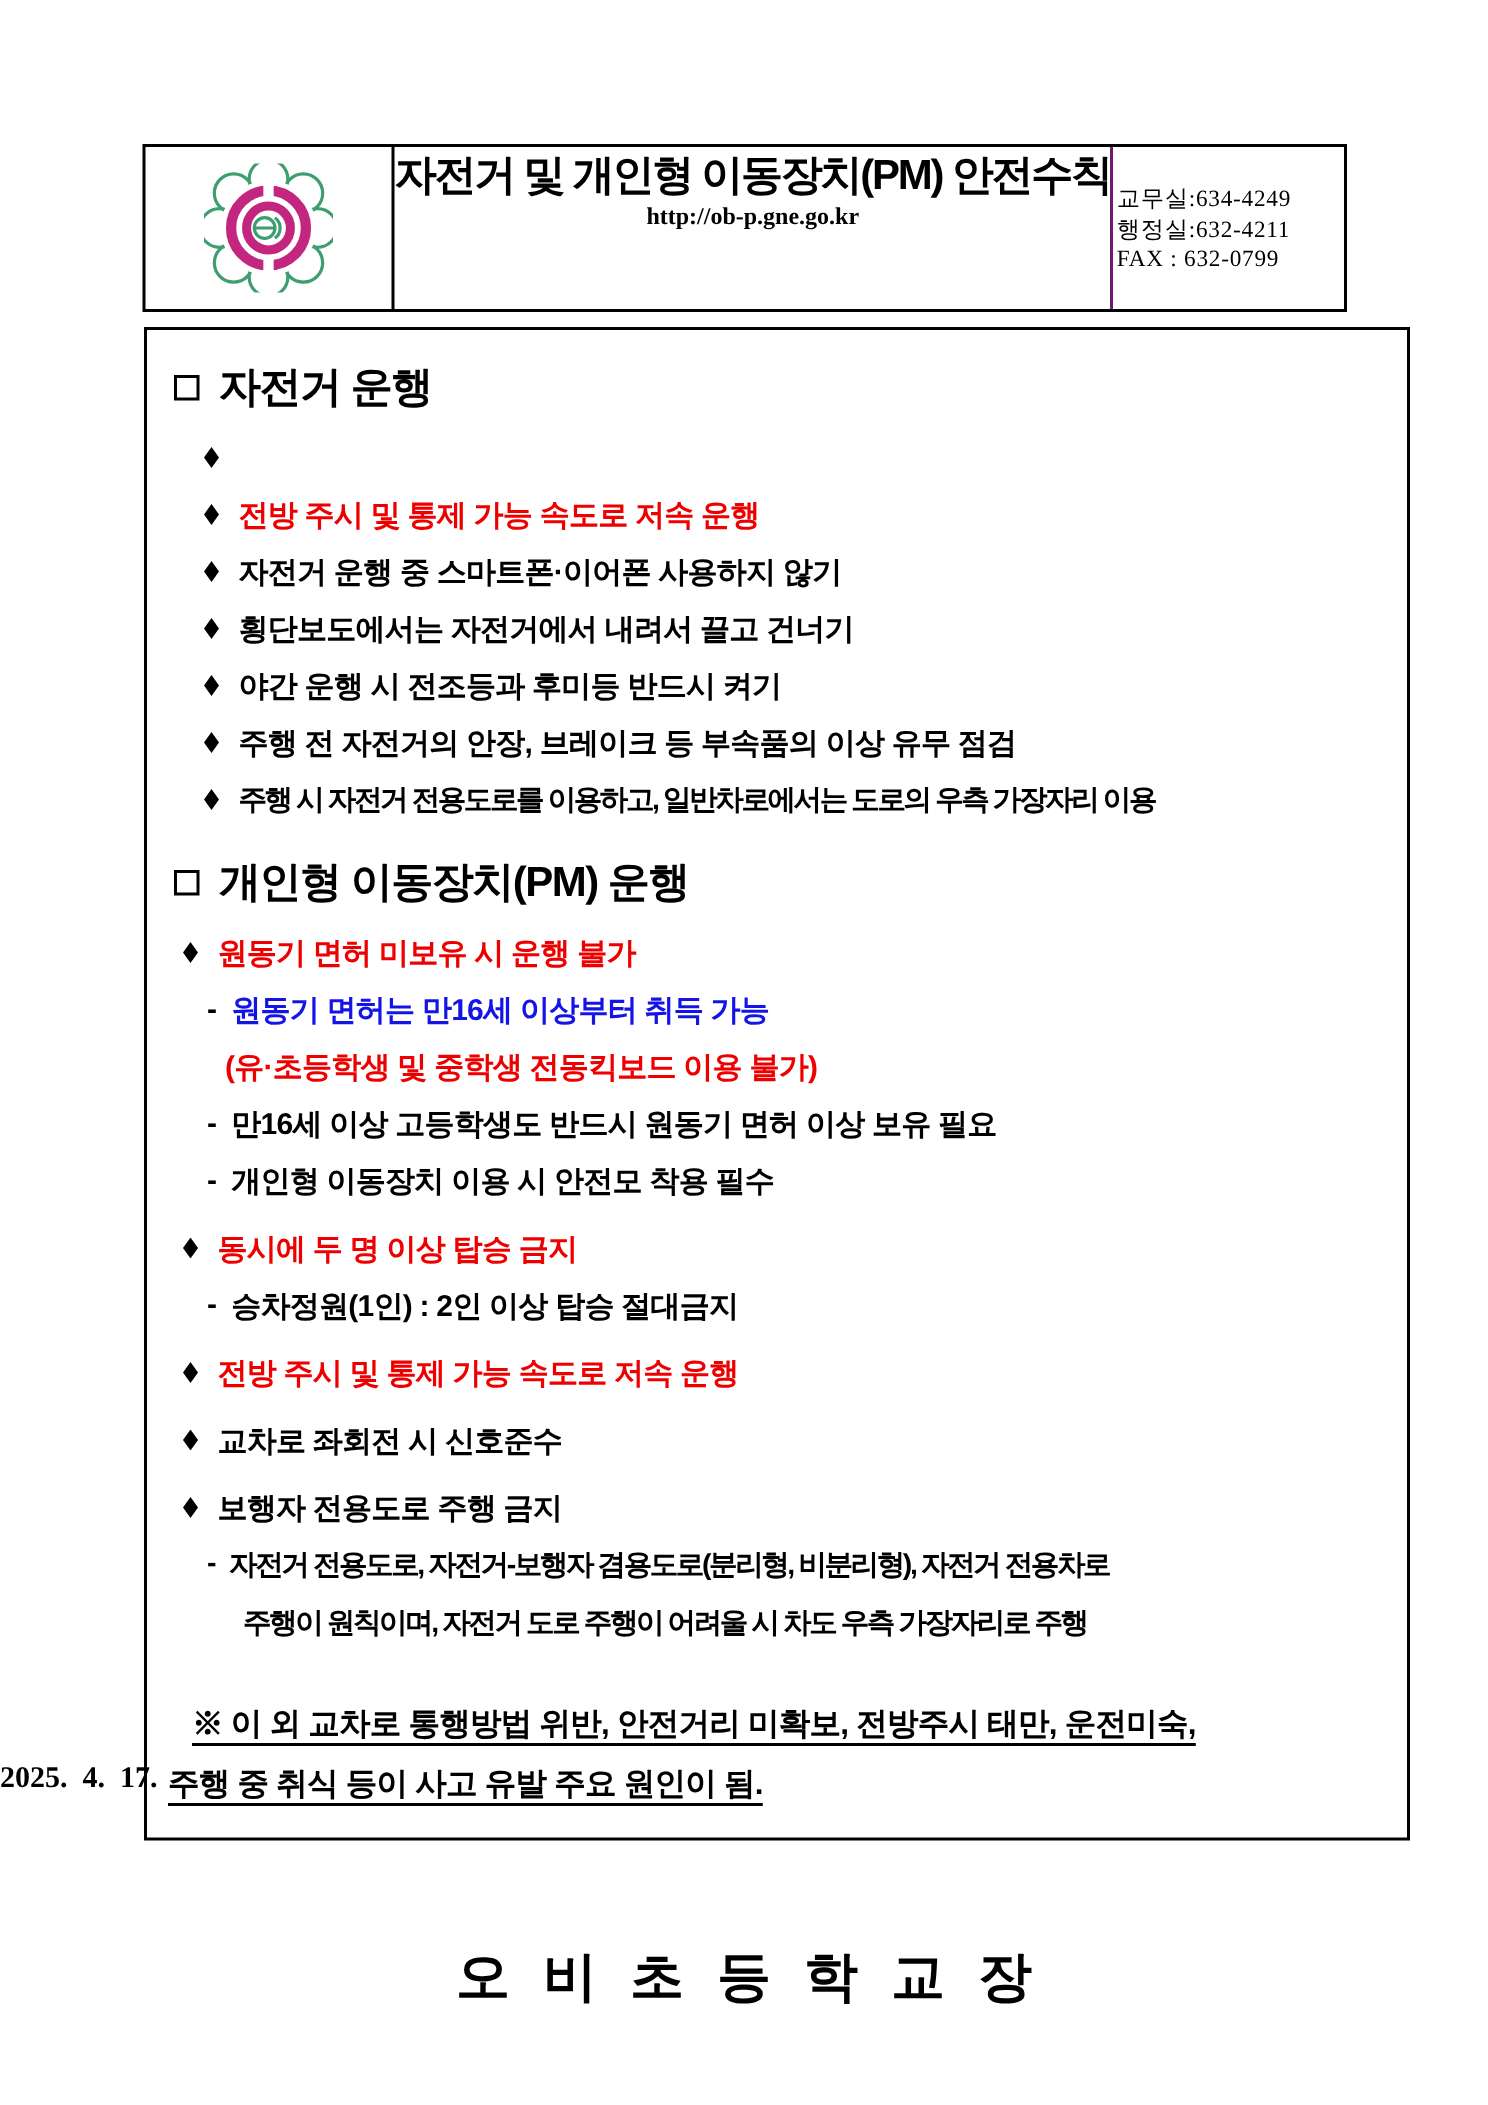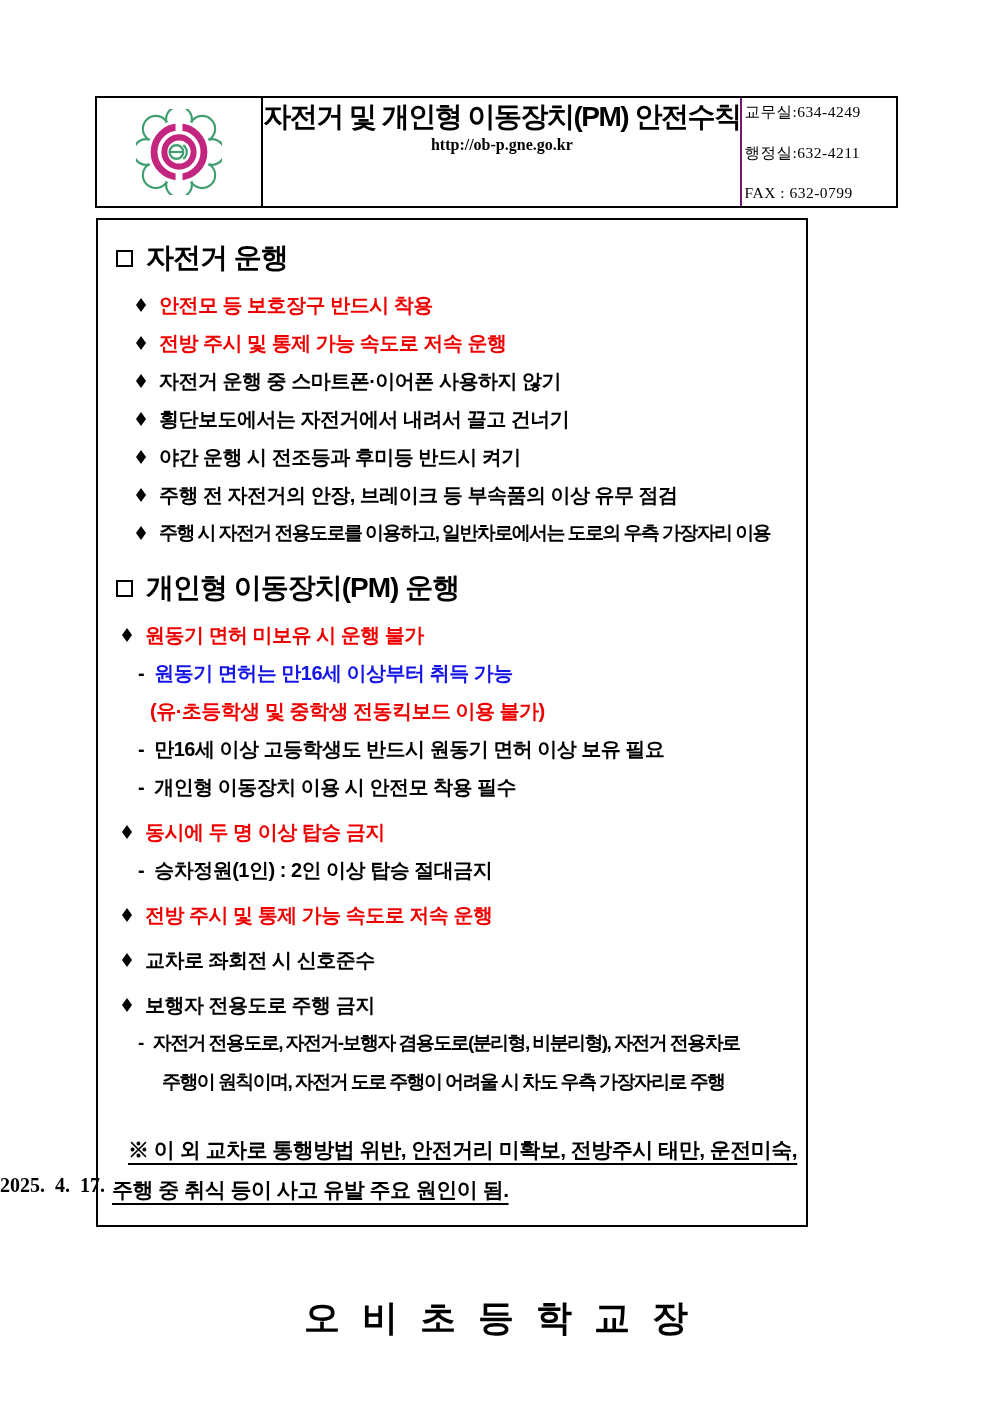--- a/index.html
+++ b/index.html
@@ -9,26 +9,26 @@
 
   
   .header-box {
     position:absolute; left:95px; top:96px; width:803px; height:112px;
     border:2px solid #000; display:flex;
   }
   .logo-cell { width:170px; border-right:2px solid #000; display:flex; align-items:center; justify-content:center; }
   .title-cell { flex:1; border-right:2px solid #701a75; display:flex; flex-direction:column; align-items:center; justify-content:flex-start; padding:0 0 8px; }
   .doc-title { font-size:28px; font-weight:800; letter-spacing:-1.5px; white-space:nowrap; }
   .doc-url   { font-size:16px; font-weight:bold; font-family:"Liberation Serif", serif; }
-  .contact-cell { width:157px; display:flex; flex-direction:column; justify-content:space-between; font-family:"Liberation Serif", serif; font-size:15.5px; padding:4px 2px; }
+  .contact-cell { width:157px; display:flex; flex-direction:column; justify-content:center; font-family:"Liberation Serif", serif; font-size:15.5px; padding:4px 2px; }
   .contact-row { white-space:nowrap; letter-spacing:0.5px; }
 
   
   .content-box {
-    position:absolute; left:96px; top:218px; width:712px; height:1009px;
+    position:absolute; left:96px; top:218px; width:844px; height:1009px;
     border:2px solid #000; padding:14px 10px 0 12px;
   }
   .section-heading { display:flex; align-items:center; gap:13px; font-size:28px; font-weight:800; letter-spacing:-1px; margin:4px 0 8px 6px; height:40px; }
   .sq { width:17px; height:17px; border:2px solid #000; flex:none; }
 
   .li { display:flex; align-items:center; margin-left:26px; height:38px; font-size:20px; font-weight:bold; letter-spacing:-0.5px; white-space:nowrap; }
   .dia { width:10px; height:14px; background:#000; clip-path:polygon(50% 0,100% 50%,50% 100%,0 50%); margin-right:13px; flex:none; }
   .dash-mark { font-weight:bold; margin-right:10px; color:#000; flex:none; }
 
   .red  { color:var(--red, #ee0000); }
@@ -94,21 +94,20 @@
   </div>
 
   <div class="content-box">
 
     <div class="section-heading">
       <span class="sq"></span>
       <span>자전거 운행</span>
     </div>
     <div class="li red">
         <span class="dia"></span>
-        <span>안전모 등 보호장구 반드시 착용</span>
       </div>
     <div class="li red">
         <span class="dia"></span>
         <span>전방 주시 및 통제 가능 속도로 저속 운행</span>
       </div>
     <div class="li">
         <span class="dia"></span>
         <span>자전거 운행 중 스마트폰·이어폰 사용하지 않기</span>
       </div>
     <div class="li">

